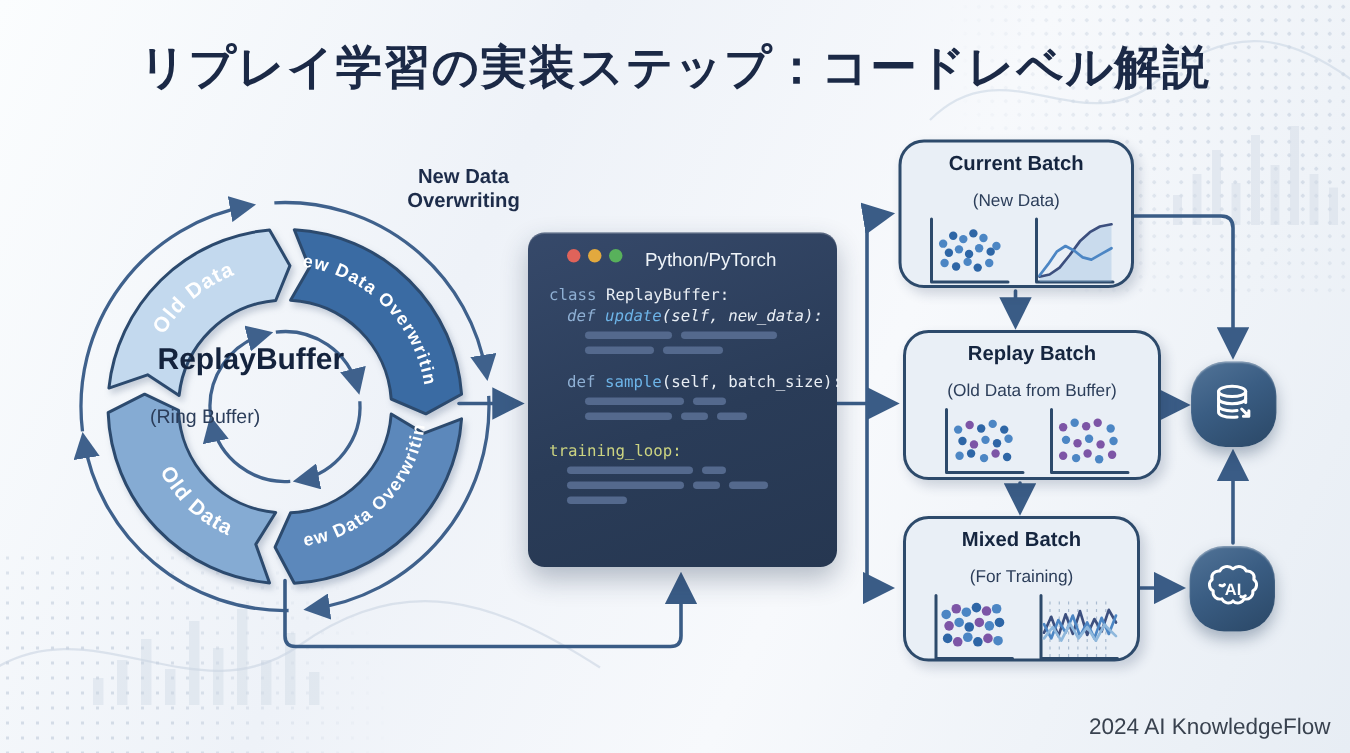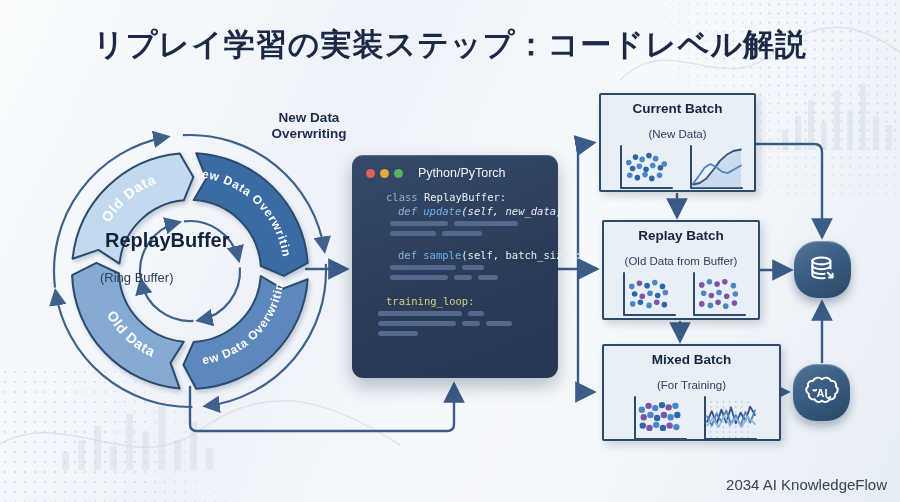--- a/index.html
+++ b/index.html
@@ -38,34 +38,34 @@
   .ring-top-label{position:absolute;left:250px;top:110px;width:118px;text-align:center;
     font-size:13.5px;font-weight:800;color:#1d2c4a;line-height:1.15;}
 
   
   .code-window{
     position:absolute;left:352px;top:155px;width:206px;height:223px;box-sizing:border-box;
     background:linear-gradient(160deg,#36496a 0%,#2a3c58 55%,#263751 100%);
     border-radius:11px;
     box-shadow:0 8px 18px rgba(25,45,75,.30), inset 0 1px 0 rgba(255,255,255,.18);
   }
-  .code-titlebar{display:flex;align-items:center;gap:5px;padding:11px 12px 3px 14px;}
+  .code-titlebar{display:flex;gap:5px;padding:11px 12px 3px 14px;margin-left:12px;}
   .tl-dot{width:9px;height:9px;border-radius:50%;display:inline-block;}
   .code-title{color:#eef3f8;font-size:12.5px;margin-left:10px;font-weight:500;}
   .code-body{padding:7px 12px 0 14px;font-family:"DejaVu Sans Mono",monospace;
     font-size:10.5px;line-height:1.35;color:#e9eef4;}
-  .code-line{white-space:pre;height:14px;margin-left:20px;}
+  .code-line{white-space:pre;height:14px;}
   .tok-kw{color:#8fb0d4}.tok-fn{color:#6db4e8}.tok-loop{color:#ccd481}.tok-plain{color:#e9eef4}
   .bar-line{display:flex;gap:6px;align-items:center;height:10px;}
   .bar{height:5px;border-radius:2.5px;background:#54698d;}
 
   
   .batch-box{
     position:absolute;box-sizing:border-box;text-align:center;
-    background:#e9eff6;border:2.5px solid #2d4a6b;border-radius:2px;
+    background:#e9eff6;border:2.5px solid #2d4a6b;border-radius:17px;
     box-shadow:3px 4px 8px rgba(40,60,95,.20);
   }
   .batch-title{font-size:13.5px;font-weight:800;color:#15253f;margin-top:6px;}
   .batch-subtitle{font-size:11.5px;color:#2c3e5a;margin-top:12px;}
   .charts-row{display:flex;justify-content:center;gap:6px;margin-top:2px;}
   .mini-chart{display:block;}
 
   
   .side-icon{
     position:absolute;width:57px;height:57px;border-radius:23px;
@@ -249,21 +249,21 @@
         </svg>
       <svg class="mini-chart" id="chart-0-1" width="64" height="52">
           <path d="M10 4 L10 46 M10 46 L61 46" stroke="#2d4a6b" stroke-width="2" fill="none" stroke-linecap="round"></path>
           <path d="M12.0,42.5 L18.7,41.0 L25.4,36.4 L32.2,28.0 L38.9,18.9 L45.6,12.8 L52.3,9.0 L60.0,7.5 L60.0,46 L12.0,46 Z" fill="#8fb8dc" opacity="0.35" stroke="none"></path>
           <polyline points="12.0,42.5 18.7,41.0 25.4,36.4 32.2,28.0 38.9,18.9 45.6,12.8 52.3,9.0 60.0,7.5" stroke="#3c4f7e" stroke-width="1.8" fill="none" stroke-linejoin="round" stroke-linecap="round"></polyline>
           <polyline points="12.0,41.7 17.8,34.1 23.5,25.8 29.3,22.0 35.0,25.0 40.8,29.6 46.6,31.1 53.3,27.3 60.0,23.5" stroke="#4c86c4" stroke-width="1.8" fill="none" stroke-linejoin="round" stroke-linecap="round"></polyline>
         </svg>
     </div>
   </div>
 
-  <div class="batch-box" style="left:602px;top:220px;width:158px;height:100px;">
+  <div class="batch-box" style="left:602px;top:220px;width:172px;height:100px;">
     <div class="batch-title">Replay Batch</div>
     <div class="batch-subtitle">(Old Data from Buffer)</div>
     <div class="charts-row">
       <svg class="mini-chart" id="chart-1-0" width="64" height="52">
           <path d="M10 4 L10 46 M10 46 L61 46" stroke="#2d4a6b" stroke-width="2" fill="none" stroke-linecap="round"></path>
           <circle cx="17.759999999999998" cy="17.4" r="2.8" fill="#4c86c4"></circle>
           <circle cx="25.439999999999998" cy="14.36" r="2.8" fill="#7d55a6"></circle>
           <circle cx="33.12" cy="16.64" r="2.8" fill="#2e66a6"></circle>
           <circle cx="40.8" cy="13.600000000000001" r="2.8" fill="#4c86c4"></circle>
           <circle cx="48.48" cy="17.4" r="2.8" fill="#2e66a6"></circle>
@@ -292,21 +292,21 @@
           <circle cx="51.36" cy="25" r="2.8" fill="#4c86c4"></circle>
           <circle cx="17.759999999999998" cy="34.879999999999995" r="2.8" fill="#7d55a6"></circle>
           <circle cx="26.4" cy="36.4" r="2.8" fill="#4c86c4"></circle>
           <circle cx="34.08" cy="33.36" r="2.8" fill="#7d55a6"></circle>
           <circle cx="41.76" cy="37.16" r="2.8" fill="#4c86c4"></circle>
           <circle cx="50.4" cy="34.12" r="2.8" fill="#7d55a6"></circle>
         </svg>
     </div>
   </div>
 
-  <div class="batch-box" style="left:602px;top:344px;width:179px;height:97px;">
+  <div class="batch-box" style="left:602px;top:344px;width:158px;height:97px;">
     <div class="batch-title">Mixed Batch</div>
     <div class="batch-subtitle">(For Training)</div>
     <div class="charts-row">
       <svg class="mini-chart" id="chart-2-0" width="64" height="52">
           <path d="M10 4 L10 46 M10 46 L61 46" stroke="#2d4a6b" stroke-width="2" fill="none" stroke-linecap="round"></path>
           <circle cx="16.8" cy="16.64" r="3.2" fill="#4c86c4"></circle>
           <circle cx="23.52" cy="12.84" r="3.2" fill="#7d55a6"></circle>
           <circle cx="30.24" cy="15.120000000000001" r="3.2" fill="#4c86c4"></circle>
           <circle cx="36.96" cy="12.079999999999998" r="3.2" fill="#2e66a6"></circle>
           <circle cx="43.68" cy="14.36" r="3.2" fill="#7d55a6"></circle>
@@ -352,14 +352,14 @@
   </div>
 
   <div class="side-icon" style="left:793px;top:364px;">
     <svg width="40" height="37" viewBox="0 0 34 32" fill="none" stroke="#ffffff" stroke-width="1.7" stroke-linecap="round" stroke-linejoin="round">
       <path d="M17 4.5 c-2.5-2.3 -6.5-1.5 -7.6 1.3 c-3 -0.4 -5.4 2.2 -4.4 4.9 c-2.4 1.7 -2 5.3 0.6 6.5 c-0.6 3 2.2 5.4 5 4.6 c1 2.6 4.6 3.2 6.4 1.2 c1.8 2 5.4 1.4 6.4 -1.2 c2.8 0.8 5.6 -1.6 5 -4.6 c2.6 -1.2 3 -4.8 0.6 -6.5 c1 -2.7 -1.4 -5.3 -4.4 -4.9 C23.5 3 19.5 2.2 17 4.5 Z"></path>
       <path d="M9.5 14 c1.2 .6 2 .4 2.6 -.4 M21.5 20.5 c1.2 .5 2 .3 2.6 -.5"></path>
       <text x="17" y="19.5" text-anchor="middle" stroke="none" fill="#ffffff" font-family="Liberation Sans, sans-serif" font-size="9.5" font-weight="bold">AI</text>
     </svg>
   </div>
 
-  <div class="footer">2034 AI KnowledgeFlow</div>
+  <div class="footer">2024 AI KnowledgeFlow</div>
 </div>
 
 </body></html>

